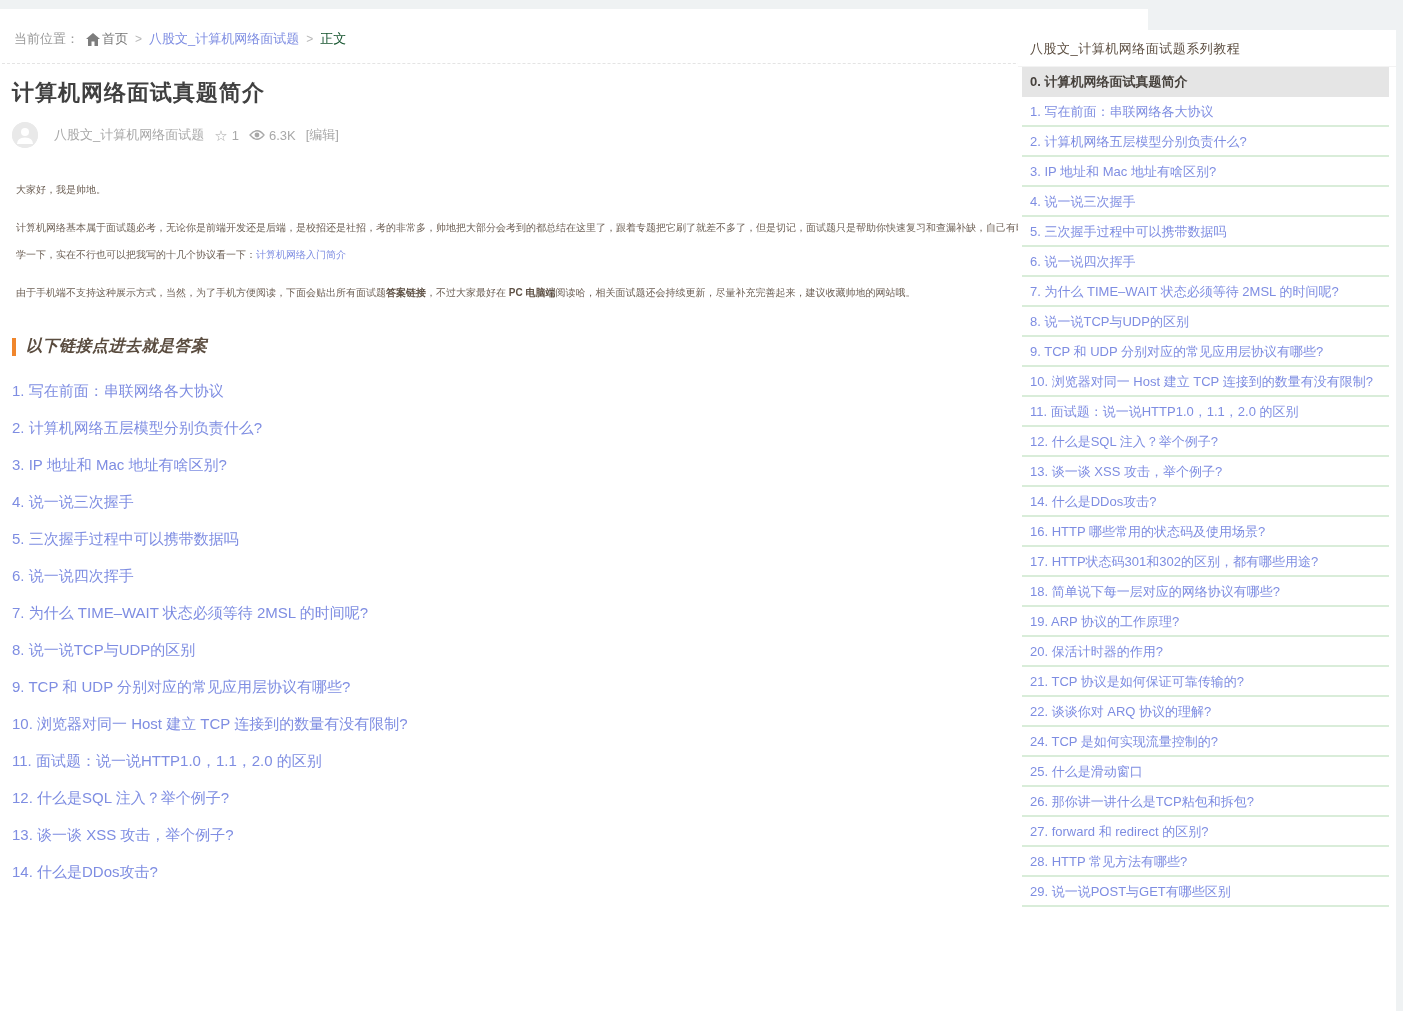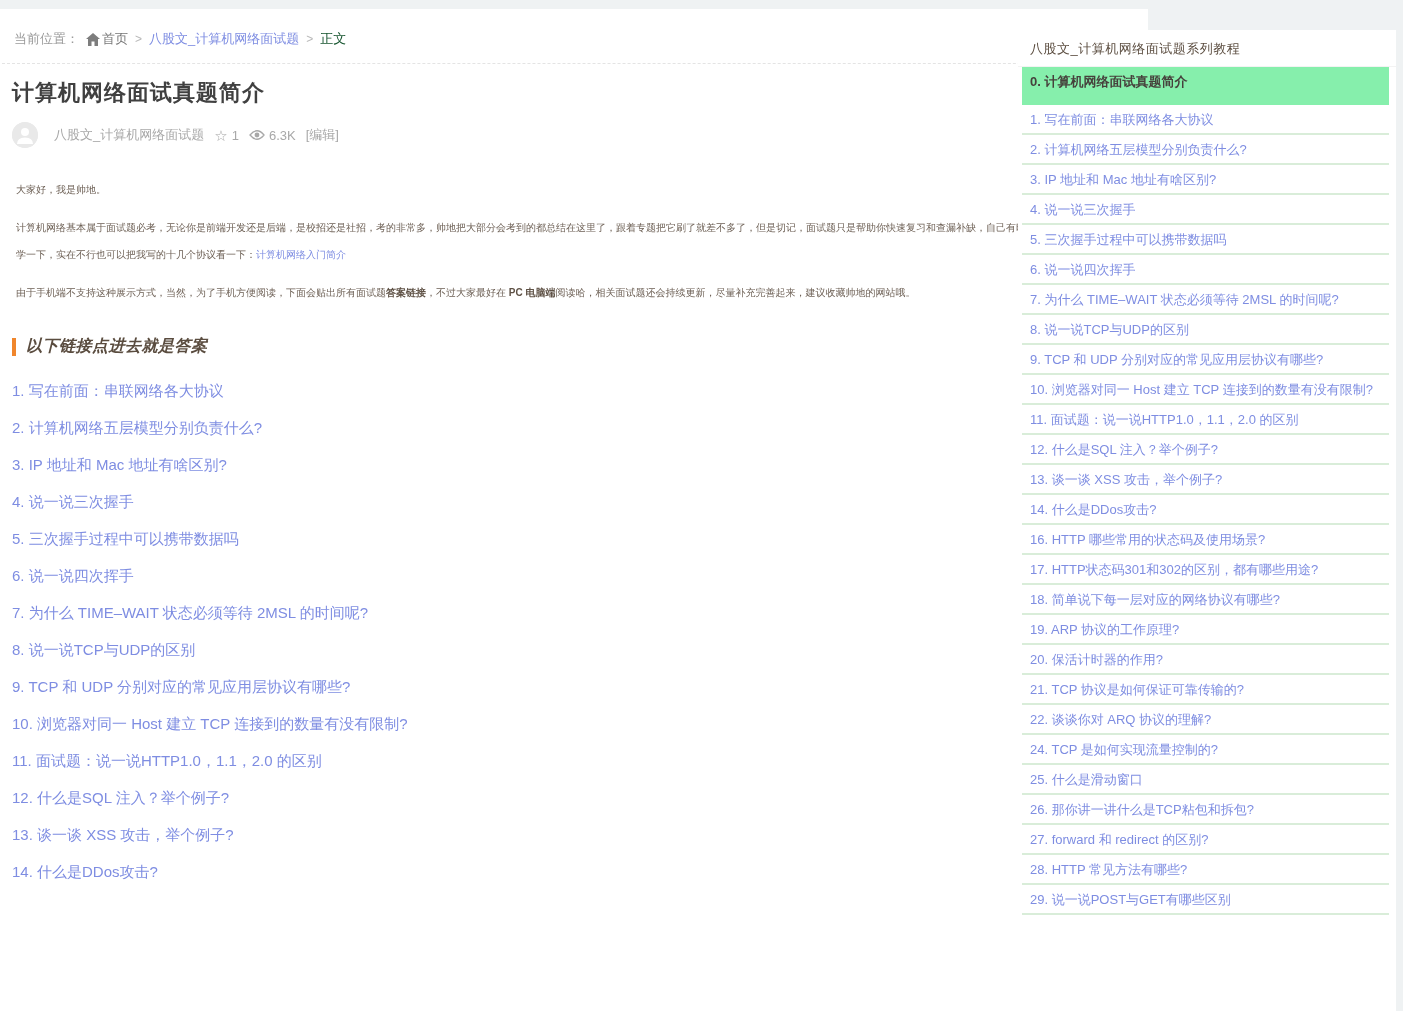--- a/index.html
+++ b/index.html
@@ -65,22 +65,22 @@
     position:absolute; left:1018px; top:30px; width:378px; height:981px;
     background:#ffffff;
   }
   .side-title {
     padding:10px 12px 8px 12px;
     font-size:13px; color:#5c4e41; letter-spacing:0.5px;
     border-bottom:1px solid #f3f3f3;
   }
   .side-active {
     margin:0 7px 0 4px;
-    background:#86efac;
-    height:38px; line-height:30px;
+    background:#e5e5e5;
+    height:30px; line-height:30px;
     padding-left:8px;
     font-size:13px; font-weight:600; color:#46413c;
     cursor:pointer;
   }
   .side-list { display:block; }
   .side-item {
     display:block;
     margin:0 7px 0 4px;
     height:30px; line-height:30px;
     padding-left:8px;

